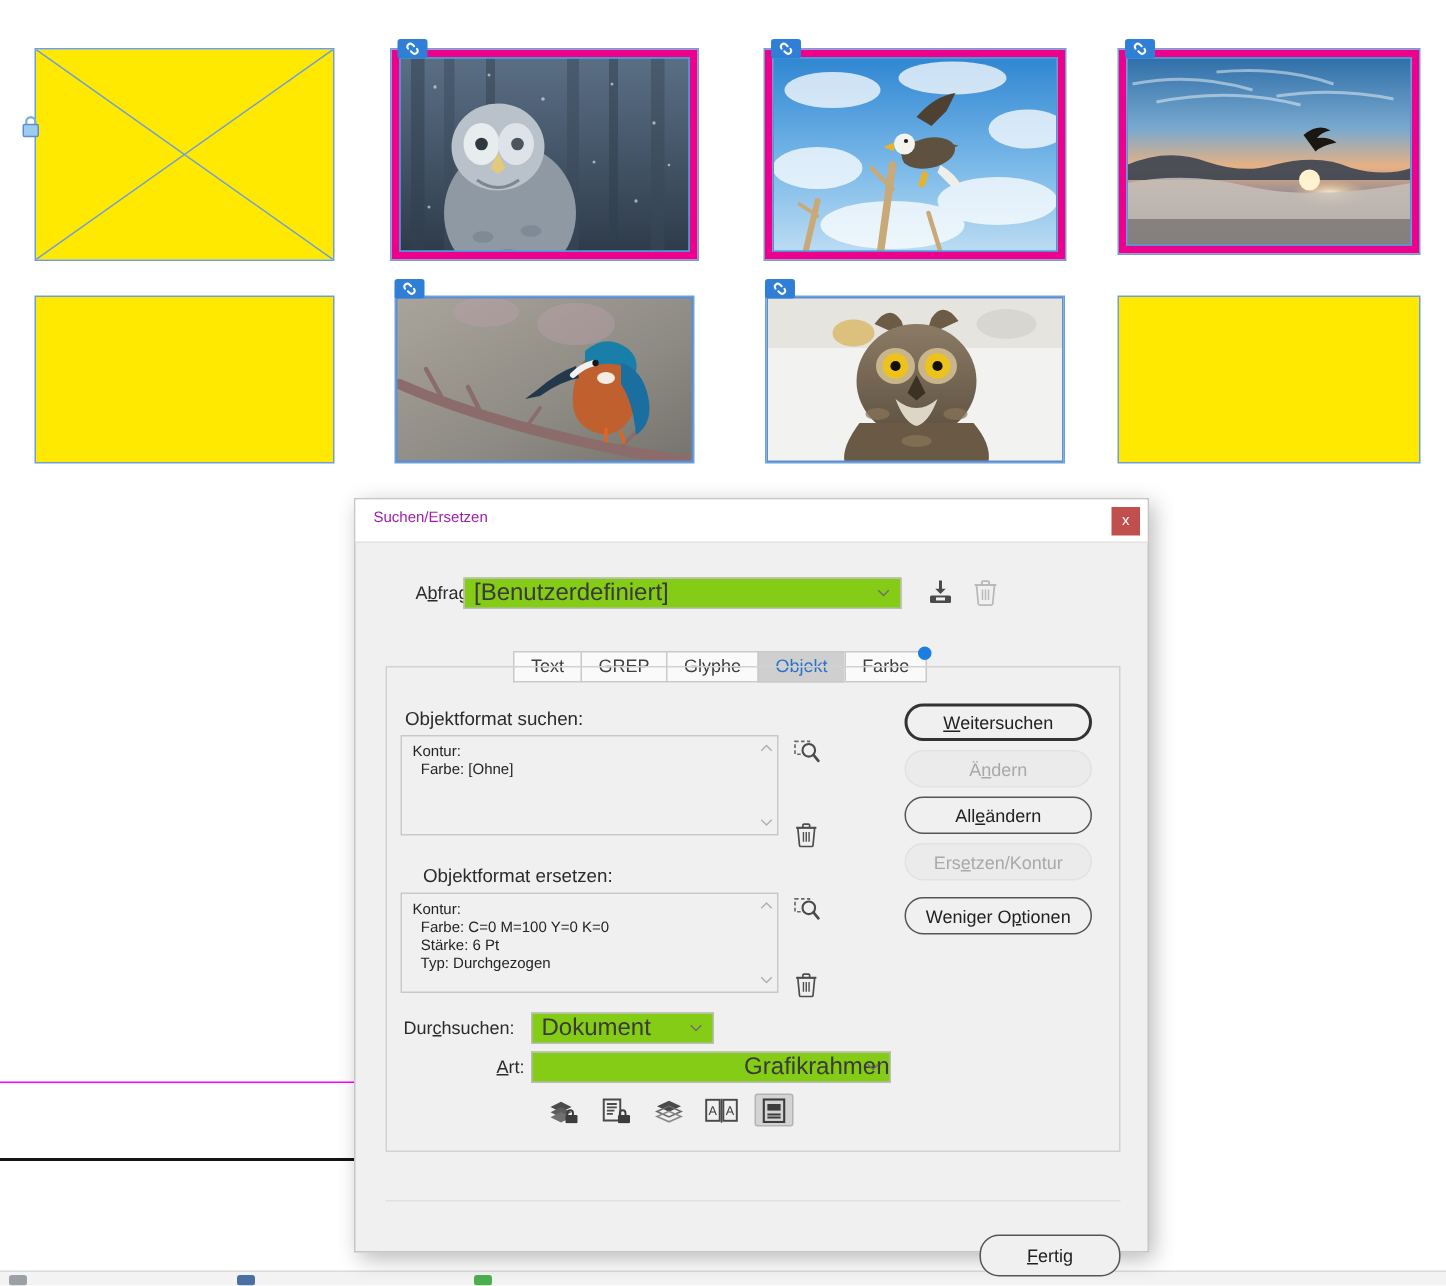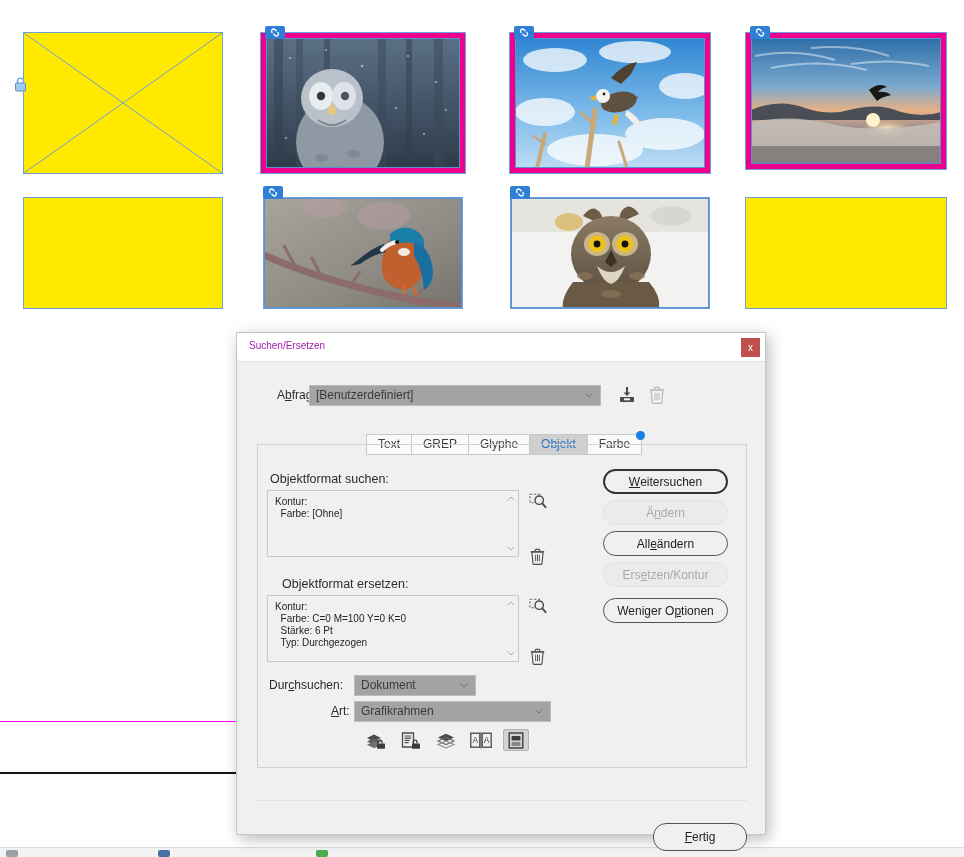--- a/index.html
+++ b/index.html
@@ -84,38 +84,38 @@
     font-family:"Liberation Sans", sans-serif;
   }
 
   .dlg-body { position:relative; width:100%; height:474px; }
 
   .lbl { position:absolute; font-size:12px; color:#2b2b2b; }
   .lbl u { text-decoration:underline; }
 
   .combo {
     position:absolute; box-sizing:border-box;
-    height:21px; background:#a3a3a3;
+    height:21px; background:#84cc16;
     border:1px solid #bcbcbc;
-    font-size:12px; color:#3a3a3a;
+    font-size:16px; color:#3a3a3a;
     padding-left:6px; line-height:19px;
     cursor:pointer;
   }
   .combo .chev {
     position:absolute; right:7px; top:7px; width:8px; height:5px;
   }
 
   .iconbtn {
     position:absolute; background:transparent; border:none; padding:0;
     cursor:pointer; line-height:0;
   }
   .iconbtn.disabled { opacity:0.42; cursor:default; }
 
   
-  .tabstrip { position:absolute; left:129px; top:72px; height:21px; display:flex; }
+  .tabstrip { position:absolute; left:105px; top:72px; height:21px; display:flex; }
   .tab {
     box-sizing:border-box;
     height:21px; padding:0 11px;
     background:#fafafa; border:1px solid #c9c9c9; border-right:none;
     font-size:12px; color:#3f3f3f; line-height:19px;
     cursor:pointer; position:relative;
   }
   .tab:last-child { border-right:1px solid #c9c9c9; }
   .tab.active { background:#cfcfcf; color:#2a72c8; }
   .badge-dot {
@@ -614,21 +614,21 @@
       <div class="combo" style="left:117px; top:313px; width:122px;">
         <span>Dokument</span>
         <svg class="chev" viewBox="0 0 8 5">
           <path d="M0.5 0.5 L4 4 L7.5 0.5" stroke="#6f6f6f" stroke-width="1" fill="none"></path>
         </svg>
       </div>
 
       <div class="lbl" style="left:94px; top:342px;">
         <u>A</u><span>rt:</span>
       </div>
-      <div class="combo" style="left:117px; top:339px; width:197px;">
+      <div class="combo" style="left:117px; top:339px; width:240px;text-align:right;">
         <span>Grafikrahmen</span>
         <svg class="chev" viewBox="0 0 8 5">
           <path d="M0.5 0.5 L4 4 L7.5 0.5" stroke="#6f6f6f" stroke-width="1" fill="none"></path>
         </svg>
       </div>
 
       <div class="toggle-row">
 
         <div class="tgl">
           <svg width="20" height="17" viewBox="0 0 20 17">

